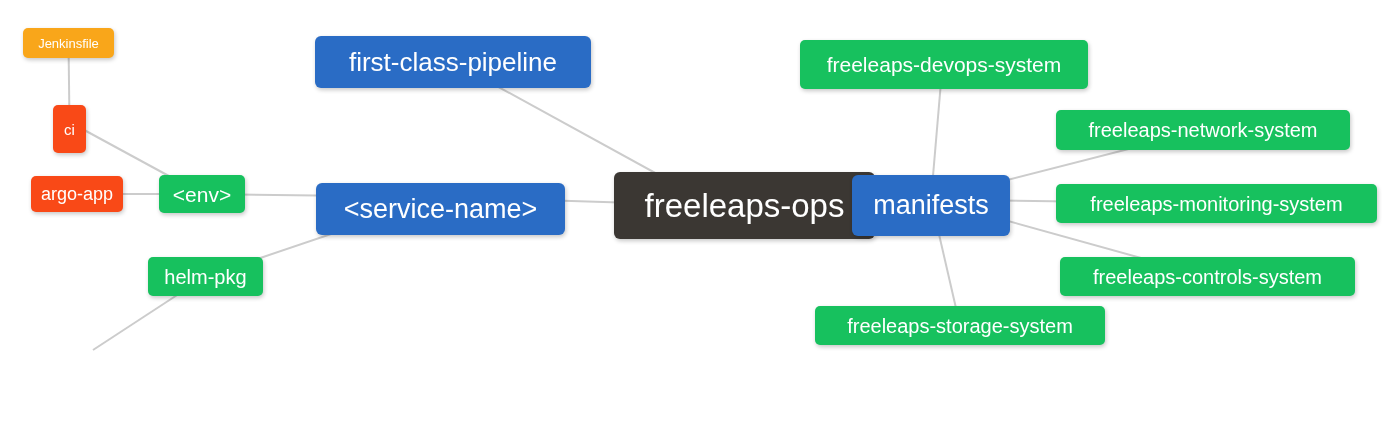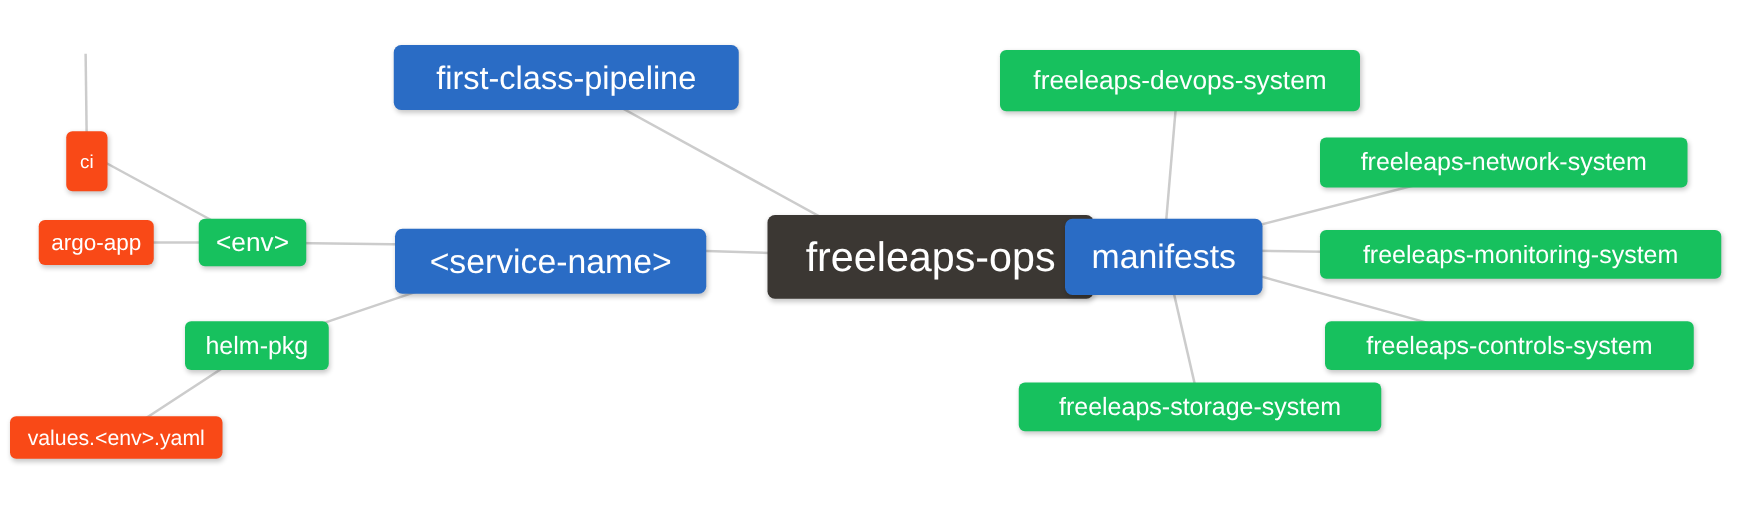--- a/index.html
+++ b/index.html
@@ -52,20 +52,23 @@
       <line x1="453" y1="62" x2="714.5" y2="205.5" stroke="#cccccc" stroke-width="2"></line>
       <line x1="440.5" y1="197" x2="714.5" y2="205.5" stroke="#cccccc" stroke-width="2"></line>
       <line x1="714.5" y1="205.5" x2="931" y2="199.5" stroke="#cccccc" stroke-width="2"></line>
       <line x1="931" y1="199.5" x2="944" y2="46.5" stroke="#cccccc" stroke-width="2"></line>
       <line x1="931" y1="199.5" x2="1203" y2="130" stroke="#cccccc" stroke-width="2"></line>
       <line x1="931" y1="199.5" x2="1212.5" y2="203.5" stroke="#cccccc" stroke-width="2"></line>
       <line x1="931" y1="199.5" x2="1207.5" y2="276.5" stroke="#cccccc" stroke-width="2"></line>
       <line x1="931" y1="199.5" x2="960" y2="325.5" stroke="#cccccc" stroke-width="2"></line>
     </svg>
 
+  <div class="node" style="left: 23px; top: 28px; width: 91px; height: 30px; font-size: 13px; background: rgb(249, 166, 26);">
+    <span>Jenkinsfile</span>
+  </div>
   <div class="node" style="left: 53px; top: 105px; width: 33px; height: 48px; font-size: 15px; background: rgb(249, 73, 23);">
     <span>ci</span>
   </div>
   <div class="node" style="left: 31px; top: 176px; width: 92px; height: 36px; font-size: 18px; background: rgb(249, 73, 23);">
     <span>argo-app</span>
   </div>
   <div class="node" style="left: 159px; top: 175px; width: 86px; height: 38px; font-size: 21px; background: rgb(23, 193, 94);">
     <span>&lt;env&gt;</span>
   </div>
   <div class="node big" style="left: 315px; top: 36px; width: 276px; height: 52px; font-size: 26px; background: rgb(42, 108, 197);">
@@ -91,16 +94,13 @@
   </div>
   <div class="node" style="left: 1060px; top: 257px; width: 295px; height: 39px; font-size: 20px; background: rgb(23, 193, 94);">
     <span>freeleaps-controls-system</span>
   </div>
   <div class="node" style="left: 815px; top: 306px; width: 290px; height: 39px; font-size: 20px; background: rgb(23, 193, 94);">
     <span>freeleaps-storage-system</span>
   </div>
   <div class="node" style="left: 148px; top: 257px; width: 115px; height: 39px; font-size: 20px; background: rgb(23, 193, 94);">
     <span>helm-pkg</span>
   </div>
-  <div class="node" style="left: 8px; top: 333px; width: 170px; height: 34px; font-size: 17px; background: rgb(249, 73, 23);">
-    <span>values.&lt;env&gt;.yaml</span>
-  </div>
 </div>
 
 </body></html>

